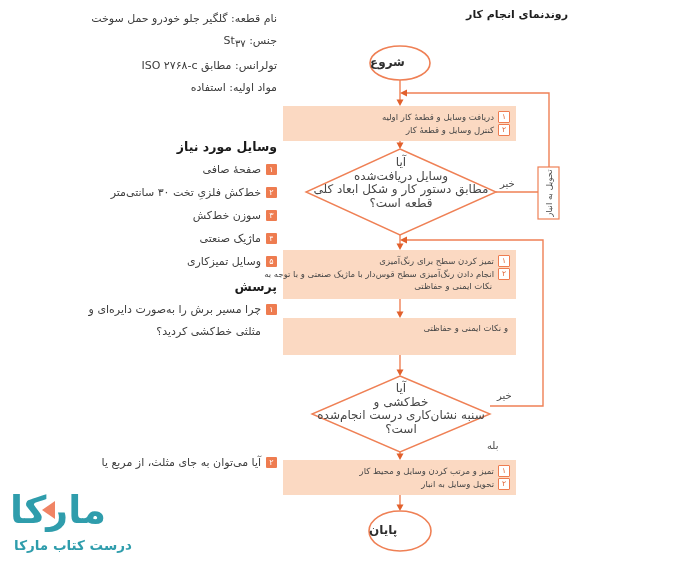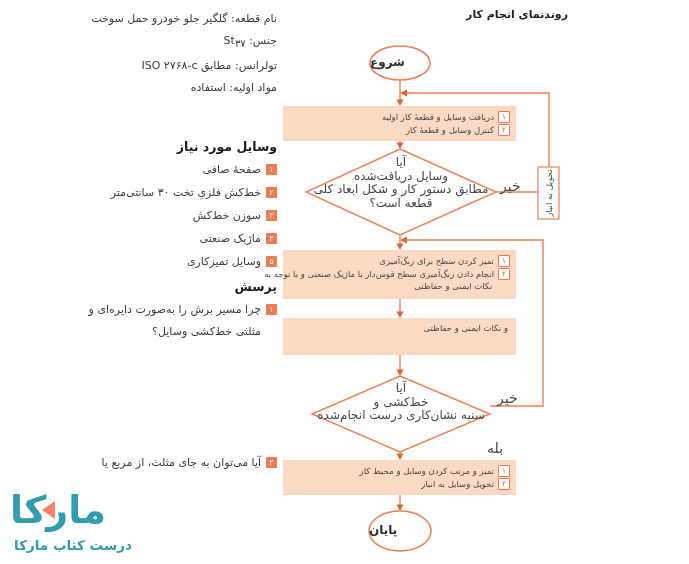--- a/index.html
+++ b/index.html
@@ -30,21 +30,21 @@
   }
   .fl{display:flex;align-items:center;gap:4px;height:13px;white-space:nowrap;}
   .badge-box{
     flex:none;width:10px;height:10px;border:1px solid #ee7c50;border-radius:1px;
     background:#ffffff;color:#e06230;font-size:7.5px;line-height:10px;
     display:flex;align-items:center;justify-content:center;
   }
   .cont-line{height:13px;line-height:13px;padding-right:18px;white-space:nowrap;}
   .plain-line{height:13.5px;line-height:13.5px;padding-right:2px;white-space:nowrap;}
   .d-text{text-align:center;font-size:12px;line-height:13.5px;color:#474747;}
-  .small-lbl{font-size:14px;color:#474747;}
+  .small-lbl{font-size:10px;color:#474747;}
   .store-lbl{
     left:522px;top:187px;width:54px;height:12px;font-size:8.5px;line-height:12px;
     text-align:center;transform:rotate(-90deg);transform-origin:center;color:#474747;
   }
   
   .logo-mark{left:10px;top:485px;width:96px;height:50px;color:#2f9dac;
     font-size:38px;font-weight:bold;line-height:50px;text-align:center;letter-spacing:-2px;}
   .logo-tri{left:42px;top:501px;width:0;height:0;
     border-top:9px solid transparent;border-bottom:9px solid transparent;border-right:13px solid #f08465;}
   .logo-caption{left:2px;top:537px;width:142px;text-align:center;
@@ -118,21 +118,21 @@
         <span>وسایل تمیزکاری</span>
       </div>
   </div>
 
   <div class="abs col-block" style="top:276px;">
     <div class="col-heading">پرسش</div>
     <div class="q-row">
         <span class="badge-list">۱</span>
         <span>چرا مسیر برش را به‌صورت دایره‌ای و</span>
       </div>
-    <div class="q-cont">مثلثی خط‌کشی وسایل؟</div>
+    <div class="q-cont">مثلثی خط‌کشی کردید؟</div>
   </div>
 
   <div class="abs col-block" style="top:451px;">
     <div class="q-row">
         <span class="badge-list">۲</span>
         <span>آیا می‌توان به جای مثلث، از مربع یا</span>
       </div>
   </div>
 
   <div class="abs node-lbl" style="left:370px;top:55px;width:60px;">شروع</div>
@@ -171,20 +171,21 @@
   </div>
 
   <div class="abs pbox" style="top:318px;height:37px;">
     <div class="plain-line">و نکات ایمنی و حفاظتی</div>
   </div>
 
   <div class="abs d-text" style="left:306px;top:382px;width:190px;">
     <div>آیا</div>
     <div>خط‌کشی و</div>
     <div>سنبه نشان‌کاری درست انجام‌شده</div>
+    <div>است؟</div>
   </div>
   <div class="abs small-lbl" style="left:497px;top:390px;">خیر</div>
   <div class="abs small-lbl" style="left:487px;top:440px;">بله</div>
 
   <div class="abs pbox" style="top:460px;height:35px;">
     <div class="fl">
         <span class="badge-box">۱</span>
         <span>تمیز و مرتب کردن وسایل و محیط کار</span>
       </div>
     <div class="fl">

